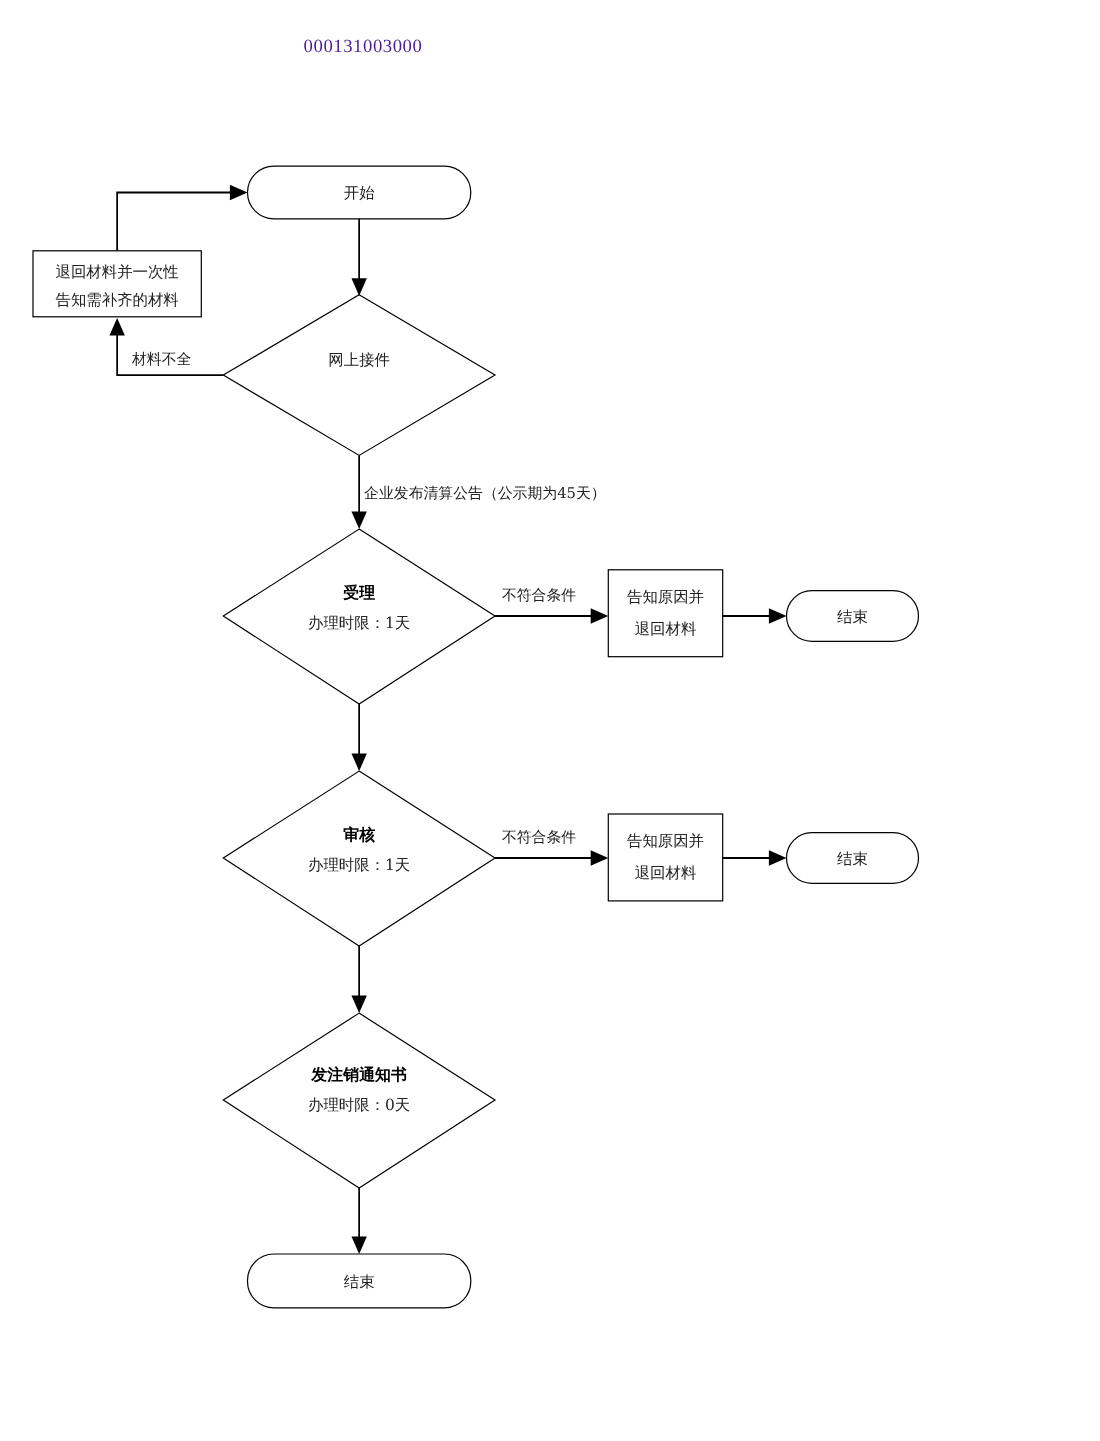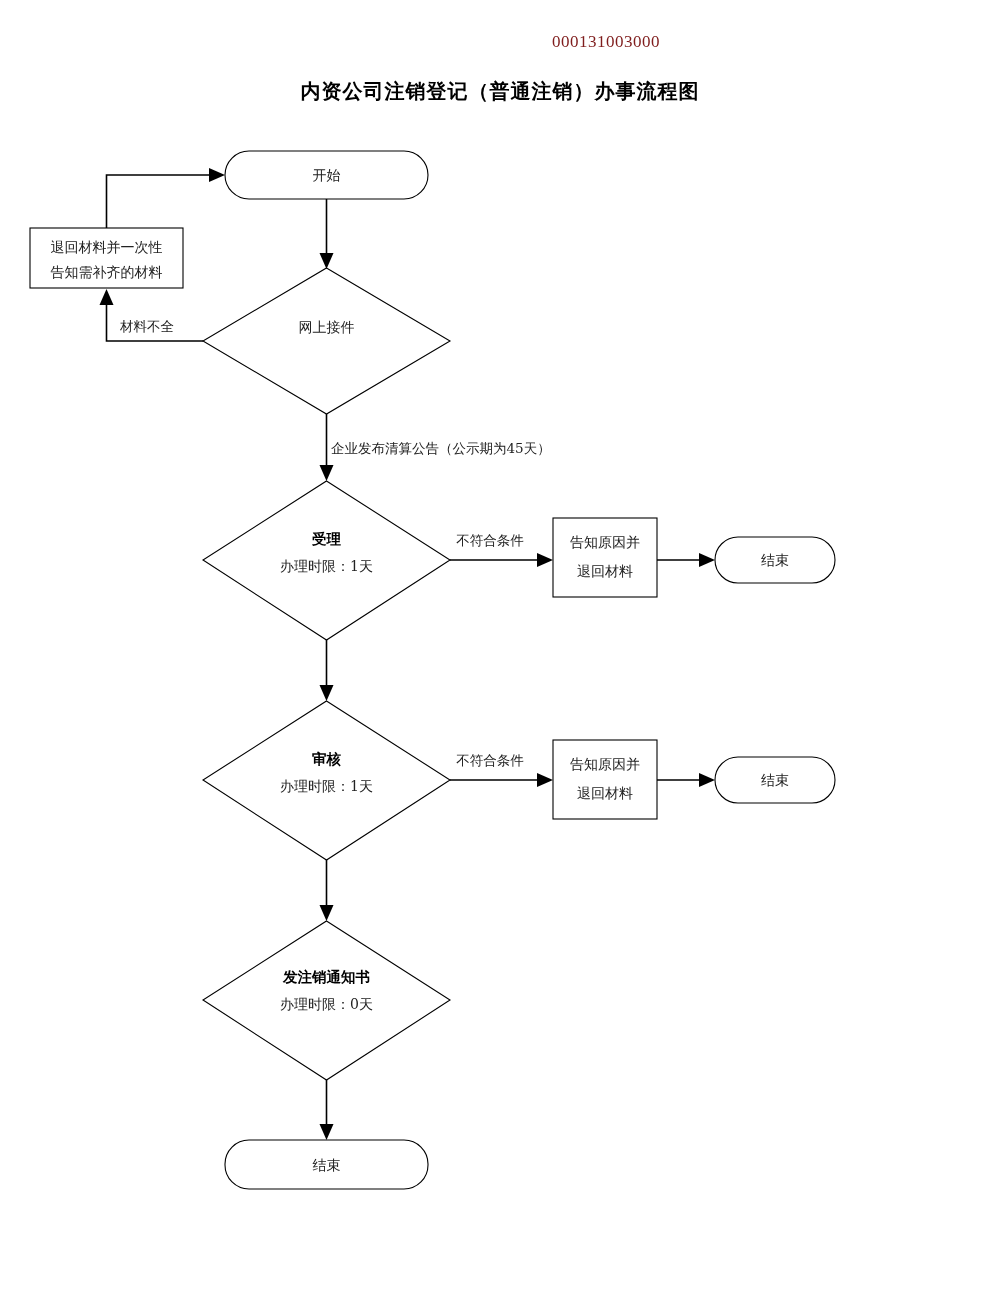--- a/index.html
+++ b/index.html
@@ -18,25 +18,25 @@
   #page {
     position: relative;
     width: 1000px;
     height: 1310px;
   }
   .doc-code {
     position: absolute;
     left: 0;
     top: 32px;
     width: 660px;
-    text-align: right;
+    text-align: center;
     font-family: "Liberation Serif", "DejaVu Serif", serif;
     font-size: 17px;
     letter-spacing: 0.5px;
-    color: #7f1d1d;
+    color: #4c1d95;
   }
   .doc-title {
     position: absolute;
     left: 0;
     top: 78px;
     width: 1000px;
     text-align: center;
     font-family: "DejaVu Serif", "Liberation Serif", serif;
     font-size: 20px;
     font-weight: bold;
@@ -86,21 +86,20 @@
     font-size: 13.5px;
     text-anchor: start;
   }
 </style>
 </head>
 <body>
 
 <div id="page">
 
   <div class="doc-code">000131003000</div>
-  <div class="doc-title">内资公司注销登记（普通注销）办事流程图</div>
 
   <svg class="flow" viewBox="0 0 1000 1310">
 
     <g>
       <rect class="shape-line" x="225" y="151" width="203" height="48" rx="24" ry="24"></rect>
       <text class="node-label" x="326.5" y="180">开始</text>
     </g>
 
     <g>
       <rect class="shape-line" x="30" y="228" width="153" height="60"></rect>

